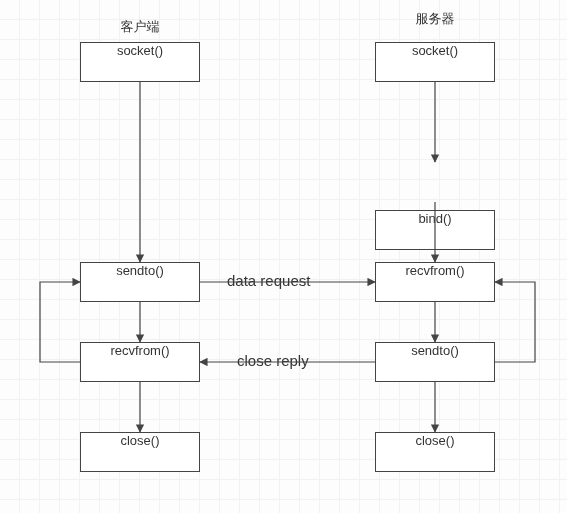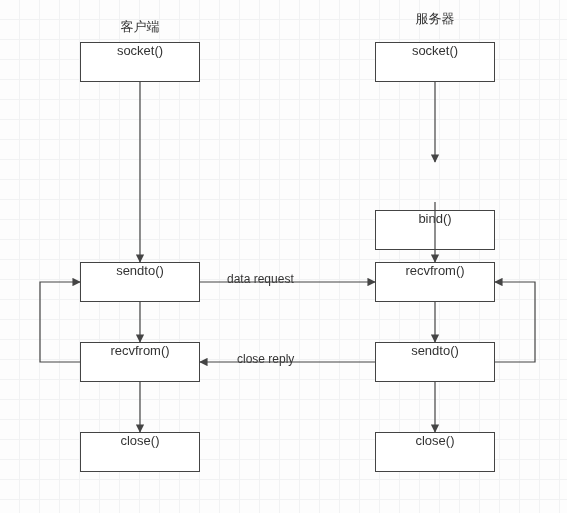--- a/index.html
+++ b/index.html
@@ -26,21 +26,21 @@
   }
   .label{
     position:absolute;
     text-align:center;
     color:#333;
   }
   .hlabel{
     position:absolute;
     background:transparent;
     padding:0 2px;
-    font-size:12px;
+    font-size:15px;
     color:#333;
   }
 </style>
 </head>
 <body>
 
 <div class="label" style="left:100px;top:18px;width:80px;">客户端</div>
 <div class="label" style="left:395px;top:10px;width:80px;">服务器</div>
 
 <div class="box" style="left:80px;top:42px;width:120px;height:40px;">

